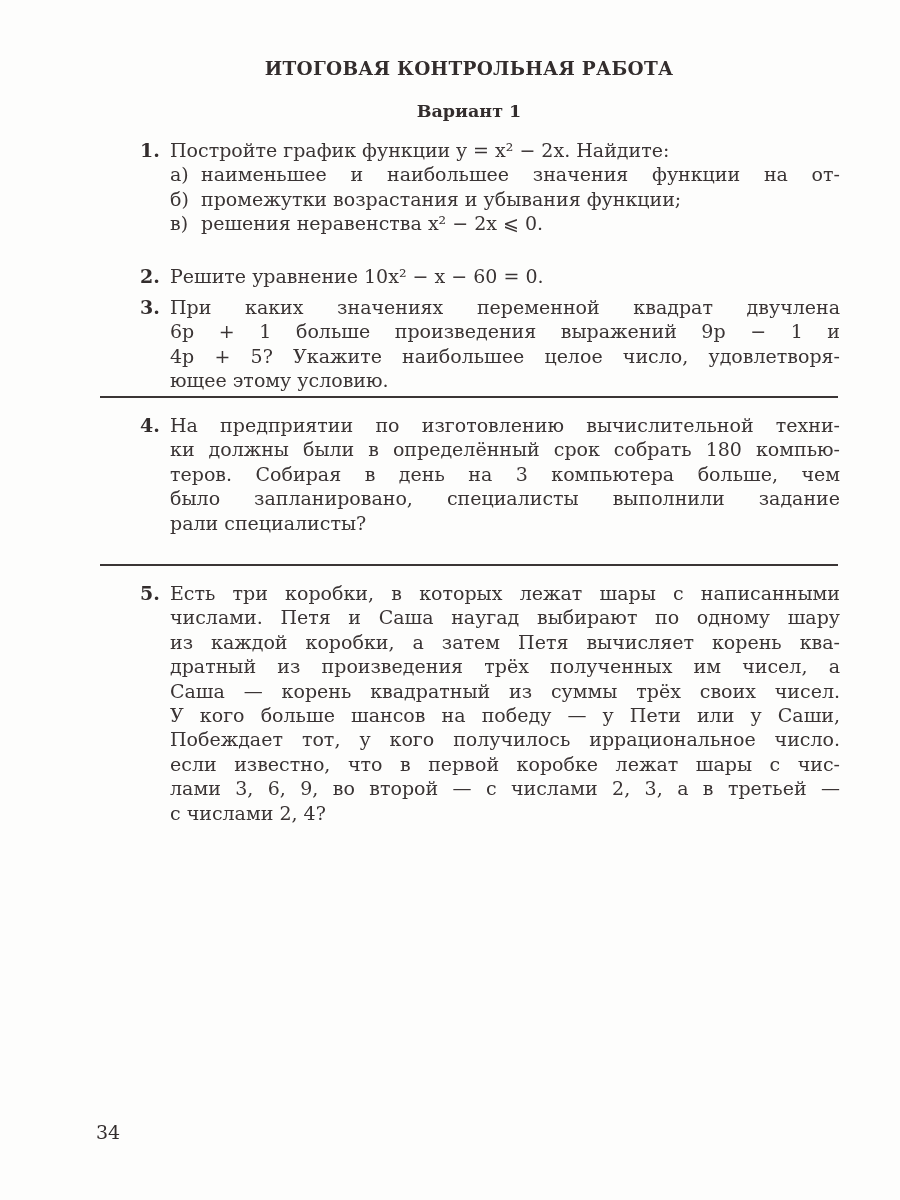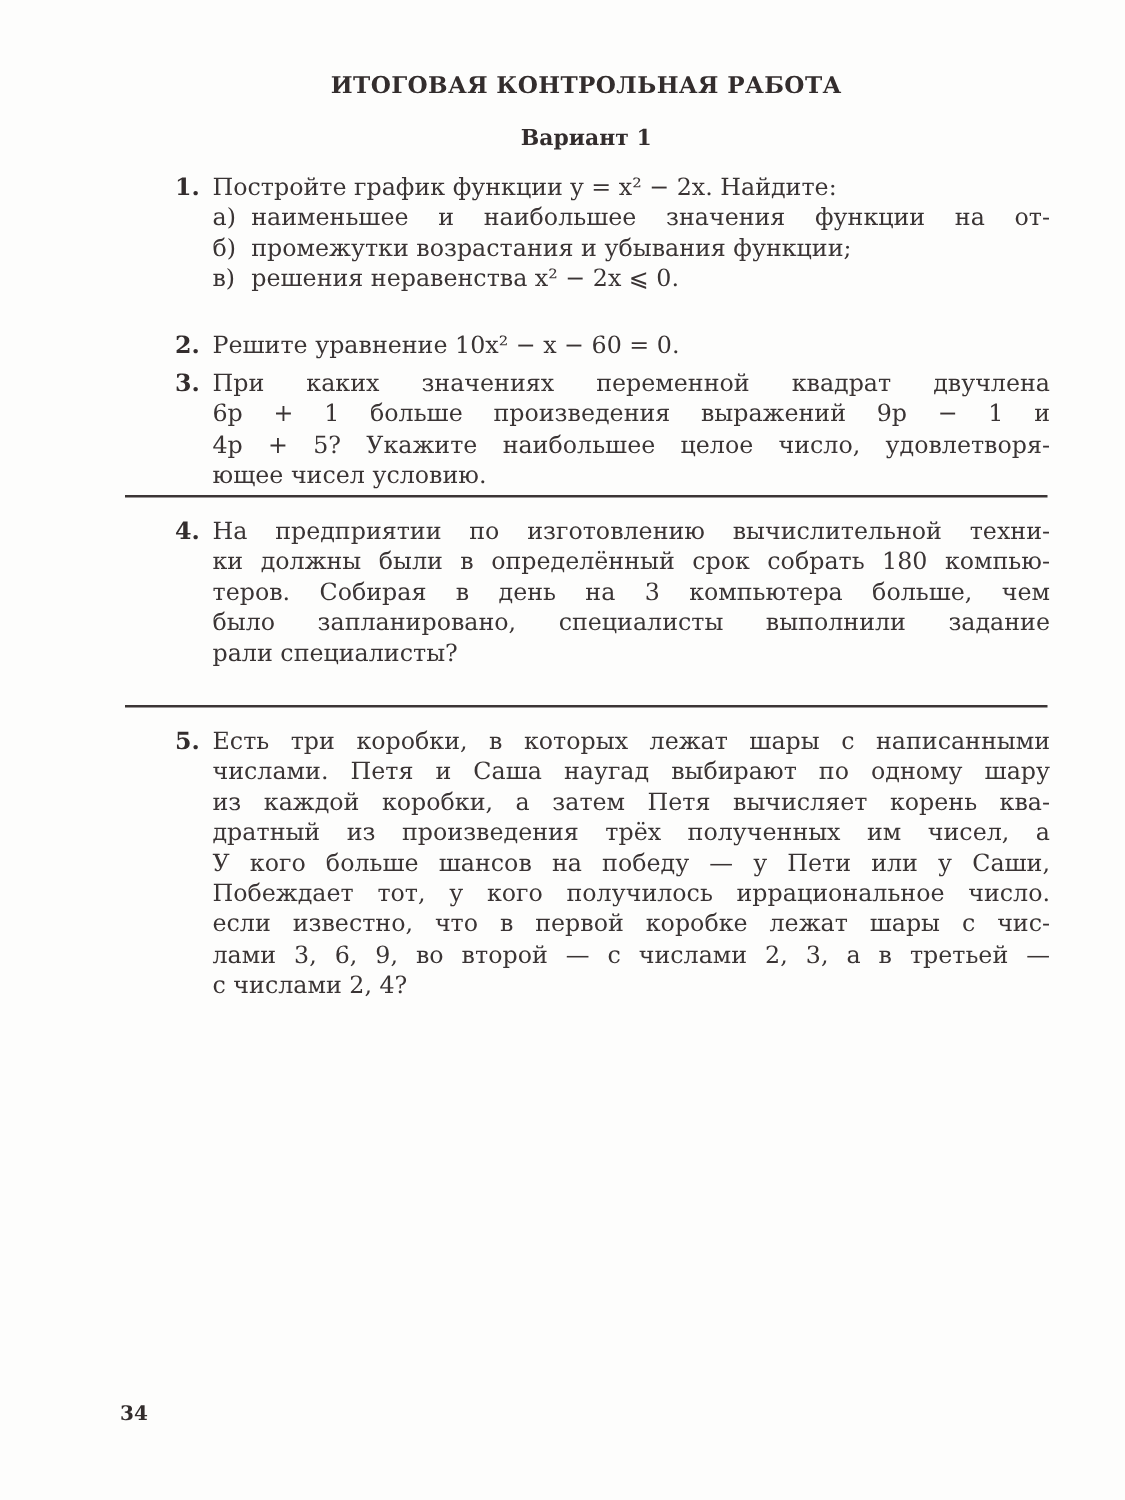--- a/index.html
+++ b/index.html
@@ -70,22 +70,22 @@
       position: absolute;
       left: 100px;
       width: 738px;
       height: 2px;
       background: #3b3535;
     }
     .page-number {
       position: absolute;
       left: 96px;
       top: 1121px;
-      font-weight: bold;
-      font-size: 16px;
+      font-weight: normal;
+      font-size: 19px;
       color: #332d2d;
     }
     .line { display: block; }
     .jl {
       display: block;
       text-align: justify;
       text-align-last: justify;
     }
   </style>
 </head>
@@ -119,21 +119,21 @@
     <span class="line">Решите уравнение 10x² − x − 60 = 0.</span>
   </div>
 </div>
 
 <div class="problem" style="top:295px;">
   <span class="num">3.</span>
   <div class="body">
     <span class="jl">При каких значениях переменной квадрат двучлена</span>
     <span class="jl">6p + 1 больше произведения выражений 9p − 1 и</span>
     <span class="jl">4p + 5? Укажите наибольшее целое число, удовлетворя-</span>
-    <span class="line">ющее чисел условию.</span>
+    <span class="line">ющее этому условию.</span>
   </div>
 </div>
 
 <div class="rule" style="top:396px;"></div>
 
 <div class="problem" style="top:413px;">
   <span class="num">4.</span>
   <div class="body">
     <span class="jl">На предприятии по изготовлению вычислительной техни-</span>
     <span class="jl">ки должны были в определённый срок собрать 180 компью-</span>
@@ -145,20 +145,21 @@
 
 <div class="rule" style="top:564px;"></div>
 
 <div class="problem" style="top:581px;">
   <span class="num">5.</span>
   <div class="body">
     <span class="jl">Есть три коробки, в которых лежат шары с написанными</span>
     <span class="jl">числами. Петя и Саша наугад выбирают по одному шару</span>
     <span class="jl">из каждой коробки, а затем Петя вычисляет корень ква-</span>
     <span class="jl">дратный из произведения трёх полученных им чисел, а</span>
+    <span class="jl">Саша — корень квадратный из суммы трёх своих чисел.</span>
     <span class="jl">У кого больше шансов на победу — у Пети или у Саши,</span>
     <span class="jl">Побеждает тот, у кого получилось иррациональное число.</span>
     <span class="jl">если известно, что в первой коробке лежат шары с чис-</span>
     <span class="jl">лами 3, 6, 9, во второй — с числами 2, 3, а в третьей —</span>
     <span class="line">с числами 2, 4?</span>
   </div>
 </div>
 
 <div class="page-number">34</div>
 

